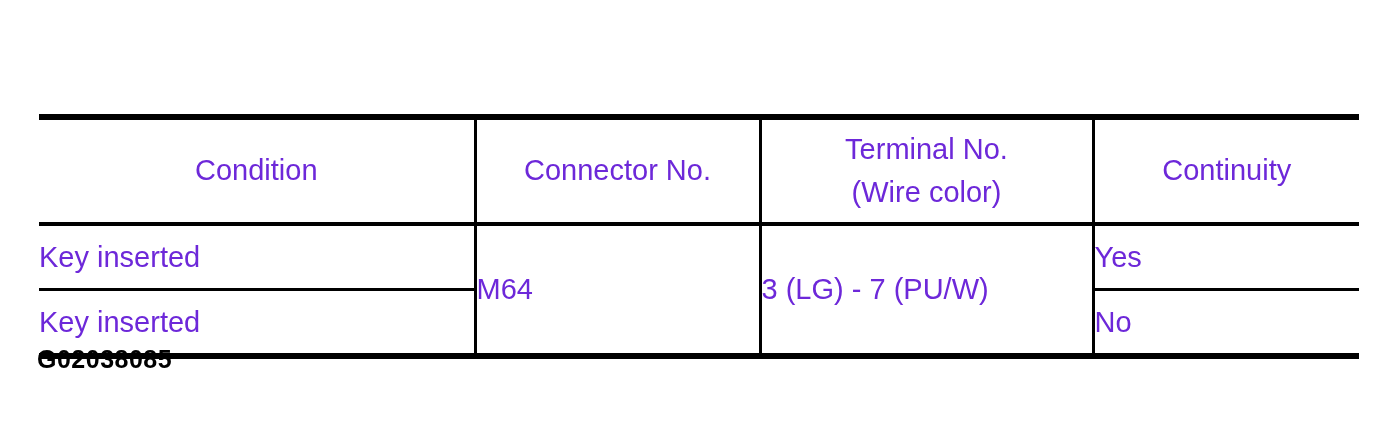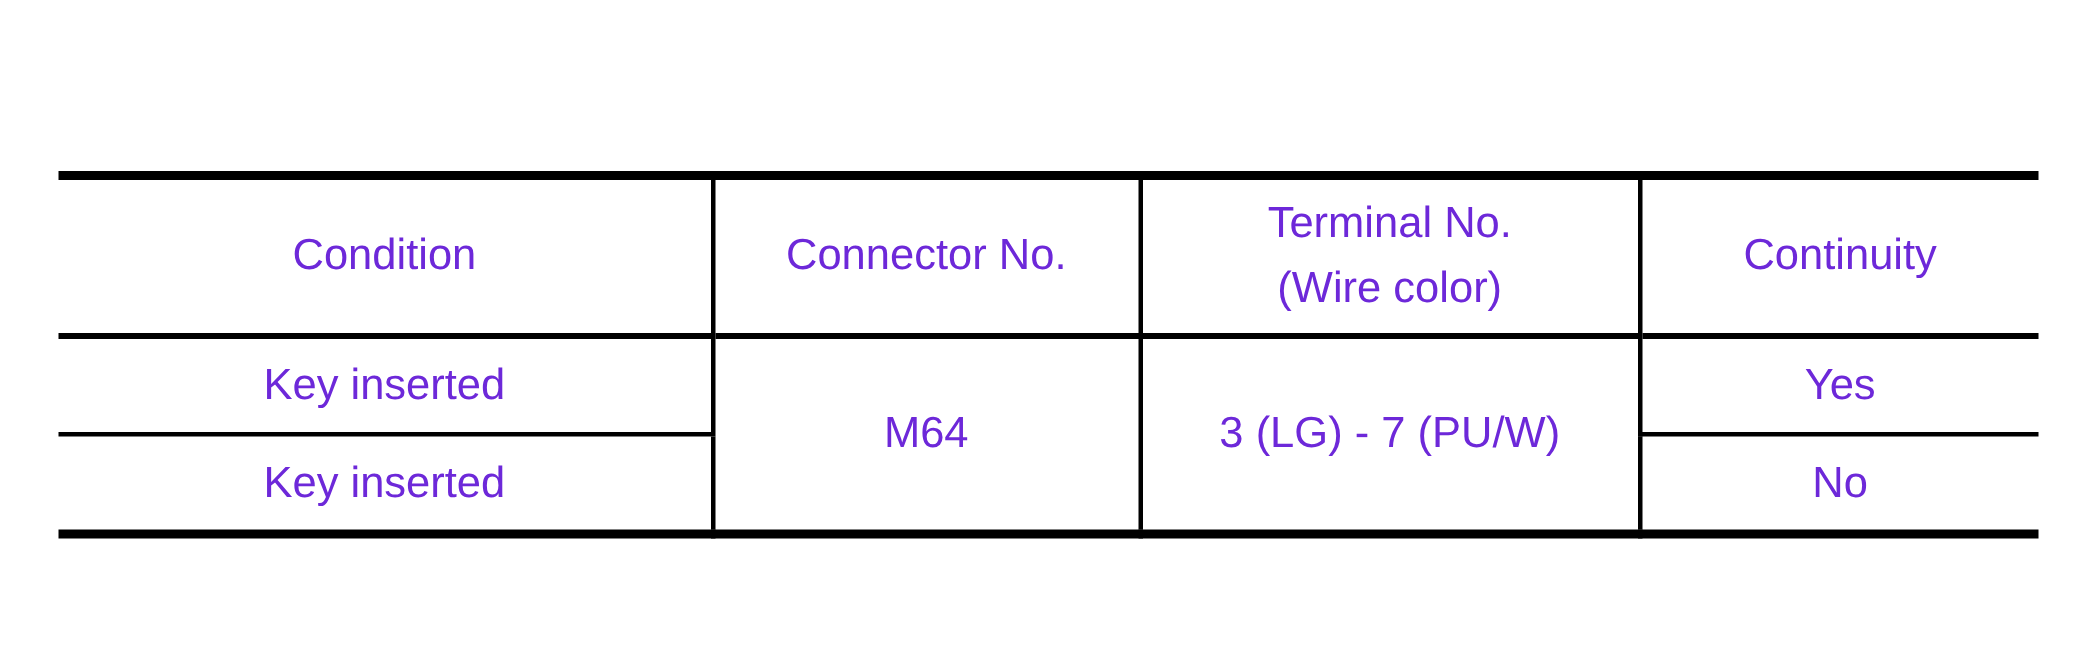--- a/index.html
+++ b/index.html
@@ -36,21 +36,20 @@
     font-weight: normal;
     border-bottom: 4px solid #000000;
     height: 102px;
     text-align: center;
     vertical-align: middle;
     line-height: 1.5;
     padding: 0;
   }
   table.continuity td {
     vertical-align: middle;
-    text-align: center;
     height: 62px;
     padding: 0;
   }
   .vline {
     border-left: 3px solid #000000;
   }
   td.cond {
     text-align: left;
     padding-left: 26px;
   }
@@ -97,14 +96,15 @@
         <td class="vline" rowspan="2">3 (LG) - 7 (PU/W)</td>
         <td class="vline rowdiv">Yes</td>
       </tr>
       <tr>
         <td class="cond">Key inserted</td>
         <td class="vline">No</td>
       </tr>
     </tbody>
   </table>
 
+  <div class="figure-id">G02038085</div>
 
 </div>
 
 </body></html>

